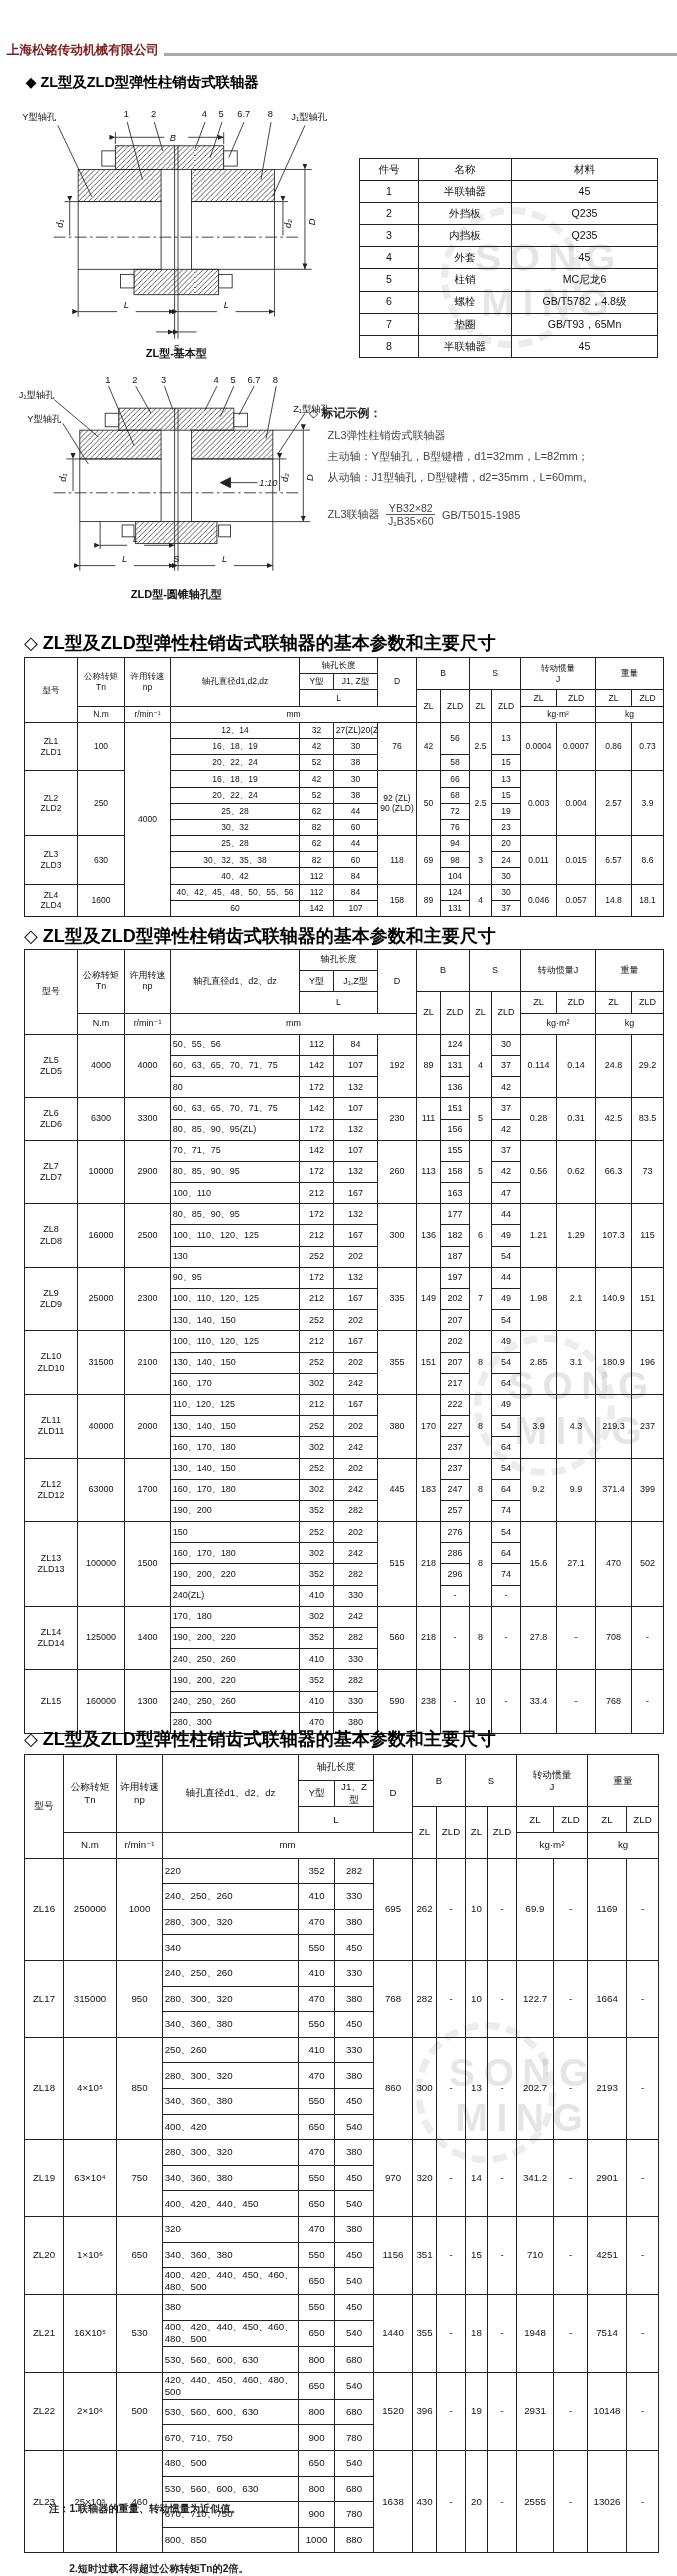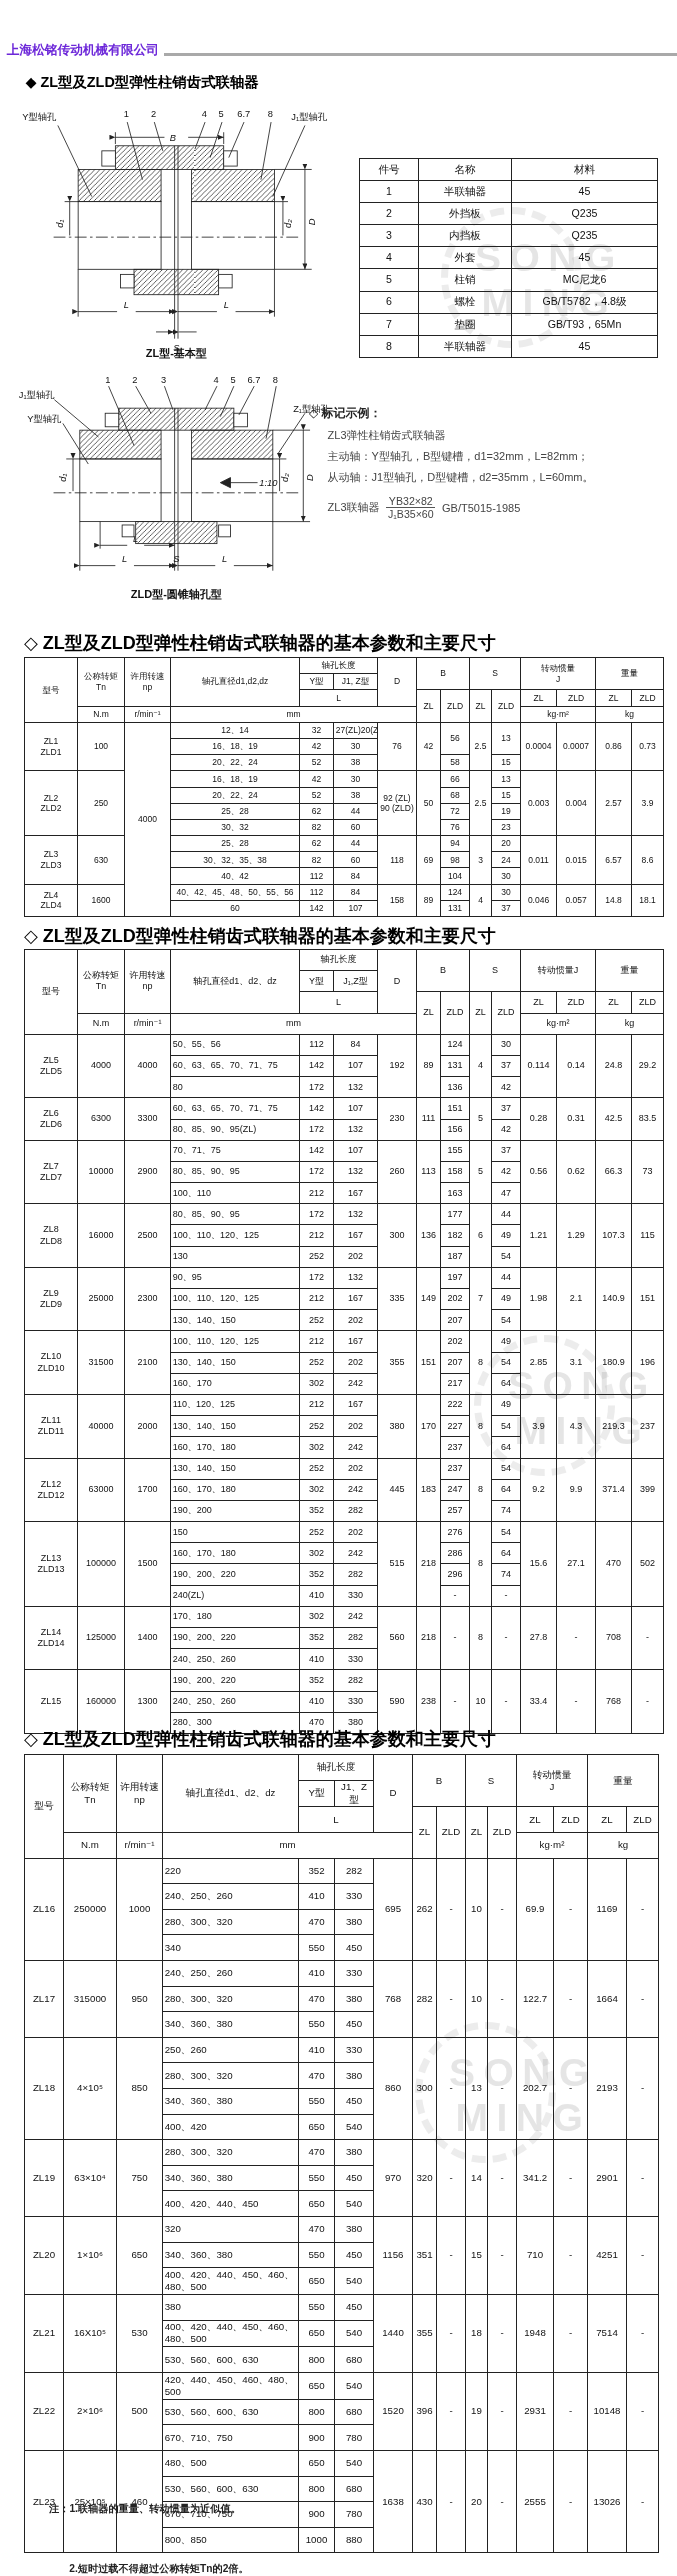--- a/index.html
+++ b/index.html
@@ -1,20 +1,20 @@
 <!DOCTYPE html>
 <html style="font-size:13.6px"><head>
 <meta charset="utf-8">
 <style>
   html,body{margin:0;padding:0;background:#fff;}
   #page{position:relative;width:678px;height:2576px;background:#ffffff;
         font-family:"Liberation Sans","DejaVu Sans",sans-serif;color:#111;overflow:hidden;}
 
   
-  .company{position:absolute;left:6.8px;top:42px;font-size:12.7px;font-weight:bold;color:#6d28d9;}
+  .company{position:absolute;left:6.8px;top:42px;font-size:12.7px;font-weight:bold;color:#7f1d1d;}
   .topline{position:absolute;left:164px;top:53px;width:514px;height:2.5px;background:#a9a9a9;z-index:1;}
   .badge{position:absolute;left:405px;top:29px;width:244px;height:39px;z-index:2;
          background:#8e8e8e;border:1.7px solid #b7b7b7;border-radius:5.1px;
          box-shadow:inset 0 0 0 2.5px #ffffff;
          display:flex;align-items:center;justify-content:center;
          color:#fff;font-size:19.5px;font-weight:bold;letter-spacing:1.7px;}
 
   .sec-title{position:absolute;left:25.4px;top:73px;font-size:14.4px;font-weight:bold;color:#000;}
   .sub-title{position:absolute;font-size:18px;font-weight:bold;color:#000;}
 
@@ -36,21 +36,21 @@
   .spec{position:absolute;left:24px;width:632px;}
   .t1{font-size:8.5px;}  .t1 td{height:13.6px;}
   .t2{font-size:9px;}.t2 td{height:18.6px;}
   .t3{font-size:9.7px;}.t3 td{height:23px;}
   td.l{text-align:left;}
 
   
   .marking{position:absolute;left:309px;top:405px;width:342px;color:#333;}
   .marking .mt{font-size:12px;font-weight:bold;color:#222;}
   .marking .ml{font-size:11px;margin-top:6px;margin-left:18.6px;color:#444;}
-  .desig{margin-top:10px;margin-left:18.6px;font-size:11px;color:#444;display:flex;align-items:center;gap:6.8px;}
+  .desig{margin-top:17px;margin-left:18.6px;font-size:11px;color:#444;display:flex;align-items:center;gap:6.8px;}
   .frac{display:inline-flex;flex-direction:column;text-align:center;font-size:10.6px;}
   .frac .ft{border-bottom:0.8px solid #555;padding:0 2.5px;}
 
   
   .notes{position:absolute;left:49px;top:2501px;font-size:10.2px;font-weight:600;color:#222;line-height:1.6;}
   .notes .n2{margin-left:20.3px;margin-top:44px;}
 
   
   .wm{position:absolute;color:rgba(170,170,170,0.30);font-weight:bold;text-align:center;
       pointer-events:none;z-index:0;}

